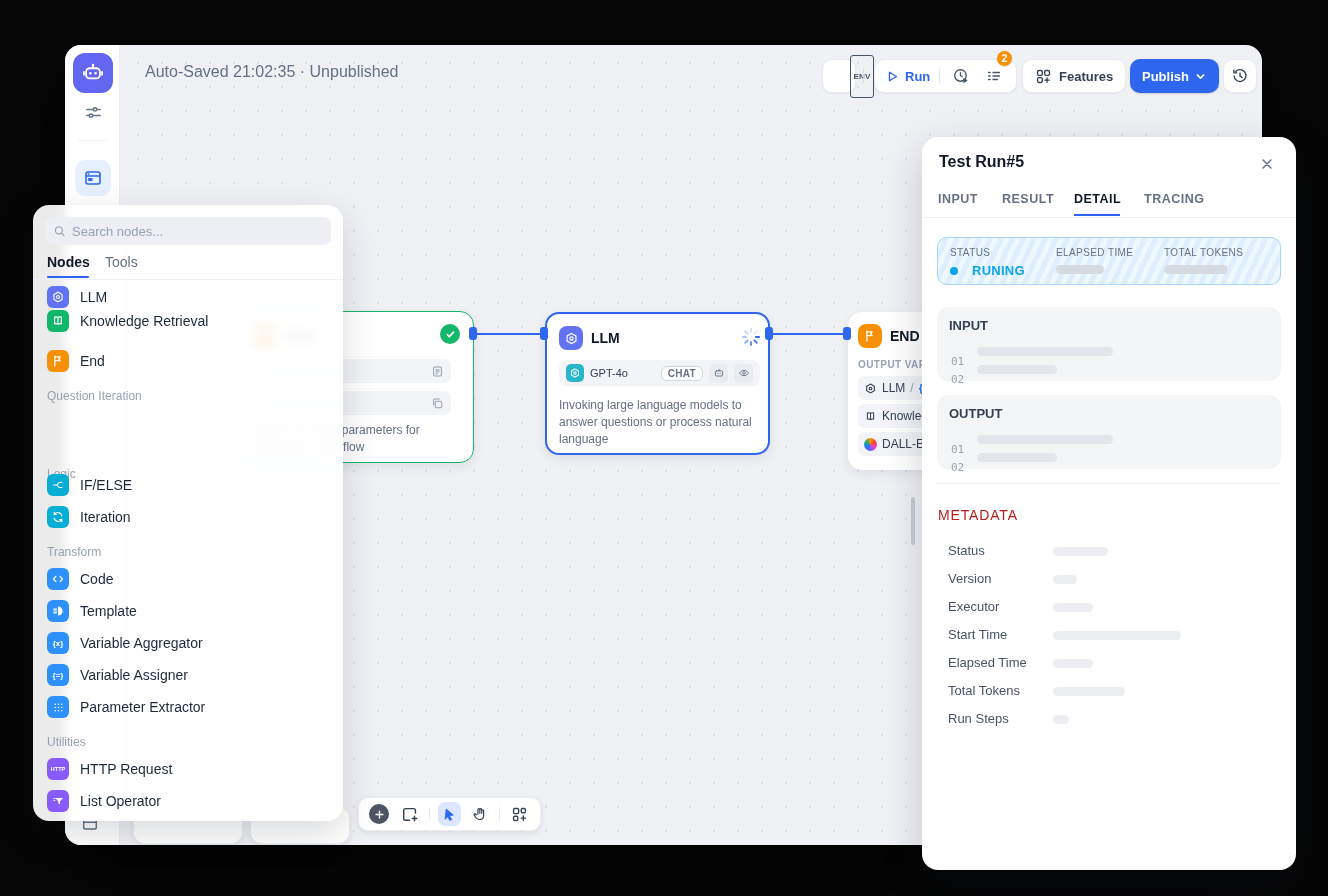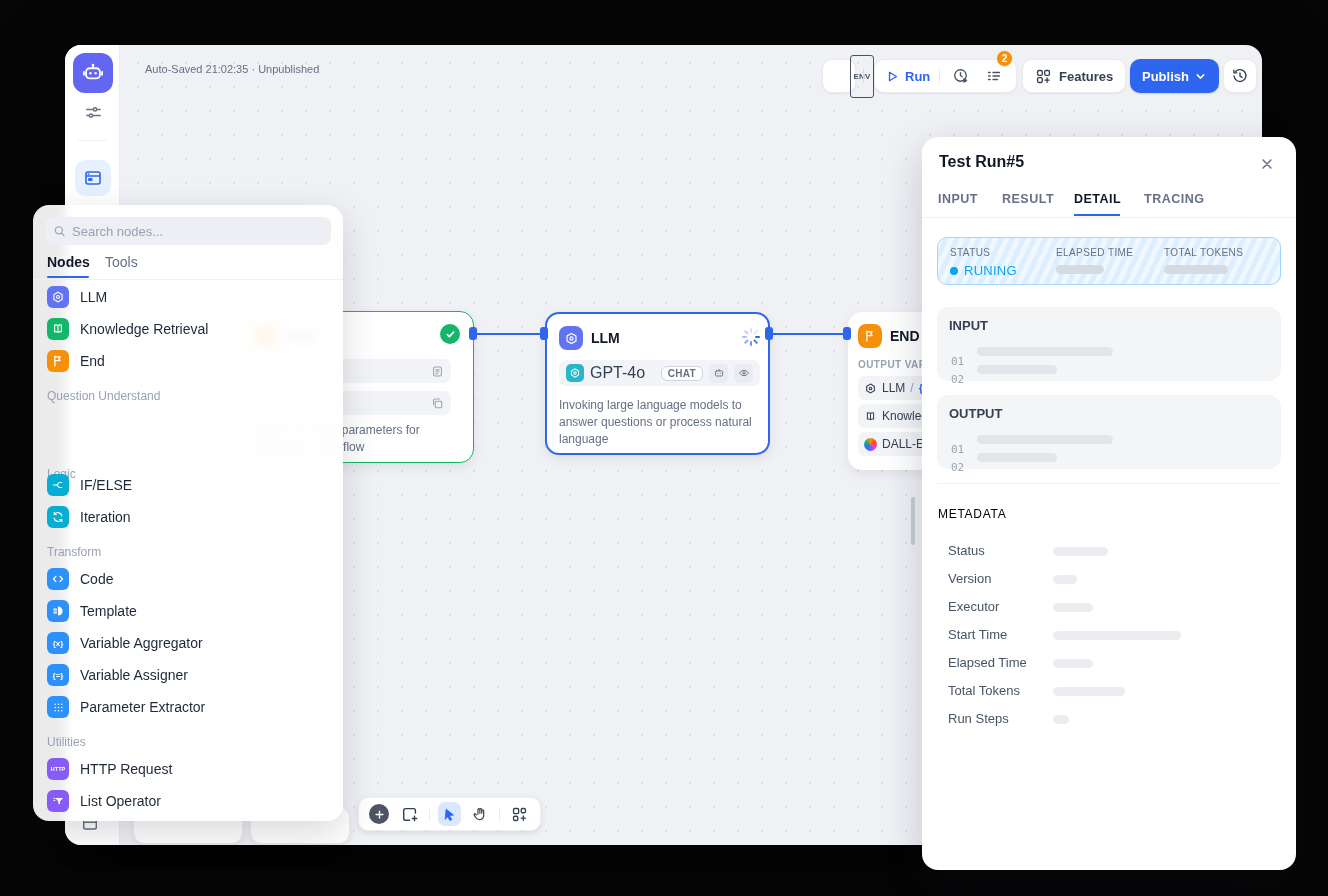--- a/index.html
+++ b/index.html
@@ -17,21 +17,21 @@
     background-size:24px 24px; background-position:6px 6px; }
   .rail { position:absolute; left:0; top:0; width:55px; height:800px; background:#fff;
     border-right:1px solid #ebedf1; z-index:4; }
   .rail-logo { position:absolute; left:8px; top:8px; width:40px; height:40px;
     border-radius:12px; background:#6366f1; display:flex; align-items:center; justify-content:center; }
   .rail-btn { display:flex; align-items:center; justify-content:center; }
   .rail-divider { position:absolute; left:13px; top:95px; width:29px; height:1px; background:#eef0f3; }
   .rail-window { position:absolute; left:10px; top:115px; width:36px; height:36px;
     border-radius:10px; background:#e7f0fe; }
 
-  .autosave { position:absolute; left:80px; top:18px; font-size:11px; color:#667085; z-index:2; }
+  .autosave { position:absolute; left:80px; top:18px; font-size:16px; color:#667085; z-index:2; }
 
   
   .chip { background:#fff; border:1px solid #e9ebf0; border-radius:10px;
     box-shadow:0 1px 2px rgba(16,24,40,.06); display:flex; align-items:center; z-index:3; }
   .env-chip { left:757px; top:14px; width:34px; height:34px; justify-content:center; }
   .env-box { font-size:8px; font-weight:bold; color:#475467; border:1.4px solid #475467;
     border-radius:3px; padding:16px 2px; letter-spacing:.2px;margin-left:46px; }
   .tb-divider { left:798px; top:24px; width:1px; height:14px; background:#d5d9e0; z-index:3; }
   .run-cluster { left:809px; top:14px; height:34px; padding:0 10px; gap:9px; }
   .run-btn { display:flex; align-items:center; gap:5px; color:#2e66f0; font-size:13px; font-weight:700; }
@@ -110,28 +110,28 @@
     align-items:center; justify-content:center; color:#667085; }
   .tr-tab { position:absolute; top:55px; font-size:12.5px; font-weight:700; letter-spacing:.04em;
     color:#667085; }
   .tr-tab.active { color:#101828; }
   .tr-underline { position:absolute; left:152px; top:77px; width:46px; height:2px; background:#2e66f0; }
   .tr-divider { position:absolute; left:0; top:80px; width:374px; height:1px; background:#f0f1f4; }
   .status-card { position:absolute; left:15px; top:100px; width:344px; height:48px; border-radius:10px;
     border:1px solid #a5d4fe;
     background:repeating-linear-gradient(115deg, #f0f8ff 0 5px, #ddeffe 5px 10px); }
   .sc-label { position:absolute; top:9px; font-size:10px; font-weight:500; color:#667085; letter-spacing:.04em; }
-  .run-val { position:absolute; left:12px; top:25px; display:flex; align-items:center; gap:6px;
-    color:#0ba5ec; font-size:13px; font-weight:normal; letter-spacing:.02em;text-align:right; }
+  .run-val { position:absolute; left:12px; top:25px; display:flex; align-items:center; gap:14px;
+    color:#0ba5ec; font-size:13px; font-weight:bold; letter-spacing:.02em;text-align:right; }
   .dot { width:8px; height:8px; border-radius:50%; background:#0ba5ec; }
   .skel { position:absolute; height:9px; border-radius:6px; background:#e2e5ea; }
   .io-card { position:absolute; left:15px; width:344px; height:74px; background:#f4f5f7; border-radius:12px; }
   .io-title { position:absolute; left:12px; top:11px; font-size:13px; font-weight:bold; color:#344054; }
   .lineno { position:absolute; left:14px; font-family:"DejaVu Sans Mono", monospace; font-size:11px; color:#9aa4b2;margin-top:10px; }
-  .meta-title { position:absolute; left:16px; top:370px; font-size:12px; color:#000000; letter-spacing:.06em; }
+  .meta-title { position:absolute; left:16px; top:370px; font-size:14px; color:#b91c1c; letter-spacing:.06em; }
   .meta-label { position:absolute; left:26px; font-size:13px; color:#475467; }
 </style>
 </head>
 <body>
 
 <div class="stage">
 
   <div class="app">
     <div class="canvas"></div>
 
@@ -284,21 +284,21 @@
             </g>
           </svg>
       </div>
       <div class="field-row abs" style="left:12px;top:46px;width:201px;height:26px;gap:6px;">
         <div style="width:18px;height:18px;border-radius:5px;background:#2ab6c9;display:flex;align-items:center;justify-content:center;flex:none;">
           <svg width="12" height="12" viewBox="0 0 20 20" fill="none" stroke="#fff" stroke-width="1.7">
               <path d="M10 3.2l5.9 3.4v6.8L10 16.8l-5.9-3.4V6.6z"></path>
               <circle cx="10" cy="10" r="2"></circle>
             </svg>
         </div>
-        <span style="font-size:16px;color:#344054;font-weight:500;flex:1;">GPT-4o</span>
+        <span style="font-size:11px;color:#344054;font-weight:500;flex:1;">GPT-4o</span>
         <span class="mode-badge">CHAT</span>
         <div class="mini-chip">
           <svg width="12" height="12" viewBox="0 0 20 20" fill="none" stroke="#667085" stroke-width="1.6" stroke-linecap="round">
               <rect x="4" y="6.5" width="12" height="8.5" rx="2"></rect>
               <circle cx="8" cy="10.7" r=".9" fill="#667085" stroke="none"></circle>
               <circle cx="12" cy="10.7" r=".9" fill="#667085" stroke="none"></circle>
               <path d="M10 4v2.5"></path>
             </svg>
         </div>
         <div class="mini-chip">
@@ -403,38 +403,38 @@
 
     <div class="np-row" style="top:76px;">
       <div class="ic" style="background:#6172f3;">
           <svg width="14" height="14" viewBox="0 0 20 20" fill="none" stroke="#fff" stroke-width="1.6">
             <path d="M10 3.2l5.9 3.4v6.8L10 16.8l-5.9-3.4V6.6z"></path>
             <circle cx="10" cy="10" r="2.1"></circle>
           </svg>
         </div>
       <span class="lbl">LLM</span>
     </div>
-    <div class="np-row" style="top:108px;">
+    <div class="np-row" style="top:100px;">
       <div class="ic" style="background:#12b76a;">
           <svg width="14" height="14" viewBox="0 0 20 20" fill="none" stroke="#fff" stroke-width="1.6">
             <path d="M10 5.2C8.8 4.2 6.9 4 5.2 4.5V14c1.7-.5 3.6-.3 4.8.7 1.2-1 3.1-1.2 4.8-.7V4.5C13.1 4 11.2 4.2 10 5.2zM10 5.2v9.5"></path>
           </svg>
         </div>
       <span class="lbl">Knowledge Retrieval</span>
     </div>
     <div class="np-row" style="top:140px;">
       <div class="ic" style="background:#f79009;">
           <svg width="14" height="14" viewBox="0 0 20 20" fill="none" stroke="#fff" stroke-width="1.8" stroke-linecap="round" stroke-linejoin="round">
             <path d="M5.5 3v14M5.5 4.2h7.6l-2 2.6 2 2.6H5.5"></path>
           </svg>
         </div>
       <span class="lbl">End</span>
     </div>
 
-    <div class="np-hdr" style="top:184px;">Question Understand</div>
+    <div class="np-hdr" style="top:184px;">Question Iteration</div>
 
     <div class="np-hdr" style="top:262px;text-align:right;">Logic</div>
     <div class="np-row" style="top:264px;">
       <div class="ic" style="background:#06aed4;">
           <svg width="14" height="14" viewBox="0 0 20 20" fill="none" stroke="#fff" stroke-width="1.7" stroke-linecap="round">
             <path d="M3.5 10h4c2.6 0 2.4-3.6 5-3.6h3M7.5 10c2.6 0 2.4 3.6 5 3.6h3"></path>
           </svg>
         </div>
       <span class="lbl">IF/ELSE</span>
     </div>

